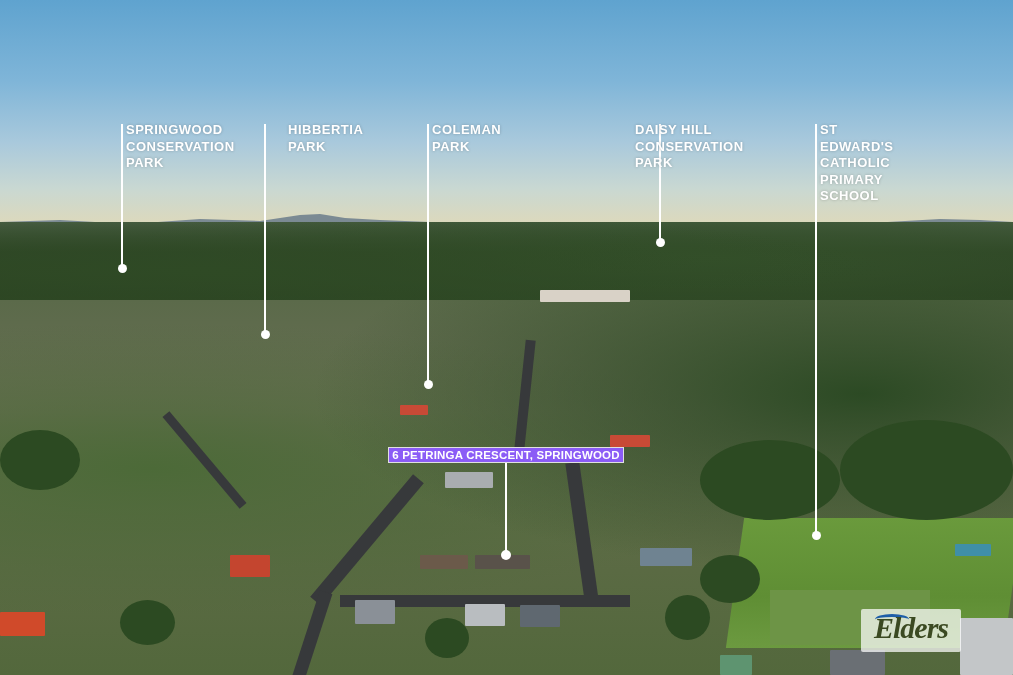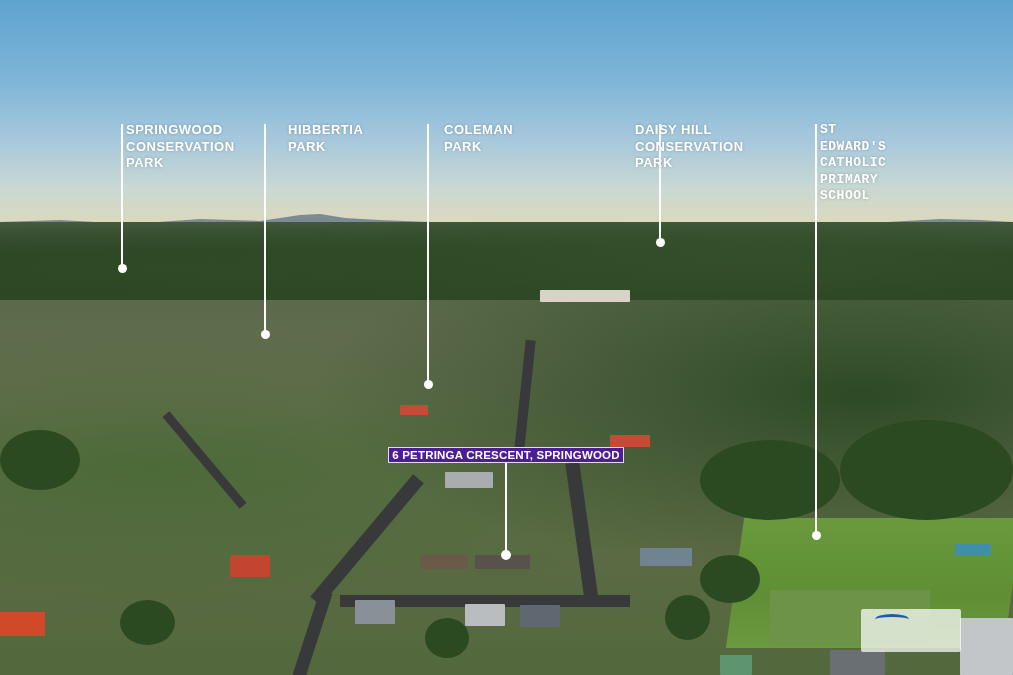--- a/index.html
+++ b/index.html
@@ -22,21 +22,21 @@
     background:linear-gradient(180deg,#6a9a3c 0%,#5f8e34 60%,#6c9a40 100%); transform:skewX(-8deg); }
   .field2 { position:absolute; left:770px; top:590px; width:160px; height:55px; background:#6d9446; }
   .road { position:absolute; background:#37393b; }
   .house { position:absolute; border-radius:1px; }
   .tree { position:absolute; border-radius:50%; background:#2c4a22; }
   .labels-layer { position:absolute; left:0; top:0; width:1013px; height:675px; }
   .poi { position:absolute; }
   .poi-line { position:absolute; width:2px; background:#ffffff; }
   .poi-dot { position:absolute; width:9px; height:9px; border-radius:50%; background:#ffffff; }
   .poi-label { position:absolute; color:#ffffff; font-weight:bold; font-size:13px; line-height:16.5px; letter-spacing:0.5px; white-space:pre-line; text-shadow:0 0 3px rgba(0,0,0,0.25); }
-  .address-tag { position:absolute; left:388px; top:447px; width:236px; height:16px; background:#4c1d95; border:1px solid #e0e0e0; box-sizing:border-box; color:#ffffff; font-weight:bold; font-size:11.5px; line-height:14px; text-align:center; letter-spacing:0.2px; }
+  .address-tag { position:absolute; left:388px; top:447px; width:236px; height:16px; background:#8b5cf6; border:1px solid #e0e0e0; box-sizing:border-box; color:#ffffff; font-weight:bold; font-size:11.5px; line-height:14px; text-align:center; letter-spacing:0.2px; }
   .address-line { position:absolute; left:505px; top:463px; width:2px; height:88px; background:#ffffff; }
   .address-dot { position:absolute; left:501px; top:550px; width:10px; height:10px; border-radius:50%; background:#ffffff; }
   .logo { position:absolute; left:861px; top:609px; width:100px; height:43px; background:rgba(255,255,255,0.72); border-radius:2px; }
   .logo-text { position:absolute; left:0; top:2px; width:100px; text-align:center; font-family:"Liberation Serif", serif; font-style:italic; font-weight:bold; font-size:30px; color:#3b4a22; letter-spacing:-1px; }
   .logo-swoosh { position:absolute; left:14px; top:5px; width:34px; height:8px; border-top:3px solid #1e5ea8; border-radius:50% 50% 0 0; }
 </style>
 </head>
 <body>
 
 <div class="scene">
@@ -95,40 +95,41 @@
   <div class="poi">
     <div class="poi-line" style="left:264px;top:124px;height:208px;"></div>
     <div class="poi-dot" style="left:261px;top:330px;"></div>
     <div class="poi-label" style="left:269px;top:122px;margin-left:19px;">HIBBERTIA
 PARK</div>
   </div>
 
   <div class="poi">
     <div class="poi-line" style="left:427px;top:124px;height:258px;"></div>
     <div class="poi-dot" style="left:424px;top:380px;"></div>
-    <div class="poi-label" style="left:432px;top:122px;margin-left:12px;">COLEMAN
+    <div class="poi-label" style="left:432px;top:122px;">COLEMAN
 PARK</div>
   </div>
 
   <div class="poi">
     <div class="poi-line" style="left:659px;top:124px;height:115px;"></div>
     <div class="poi-dot" style="left:656px;top:238px;"></div>
     <div class="poi-label" style="left:635px;top:122px;">DAISY HILL
 CONSERVATION
 PARK</div>
   </div>
 
   <div class="poi">
     <div class="poi-line" style="left:815px;top:124px;height:408px;"></div>
     <div class="poi-dot" style="left:812px;top:531px;"></div>
-    <div class="poi-label" style="left:820px;top:122px;font-family:Liberation Mono, monospace;">ST EDWARD'S
+    <div class="poi-label" style="left:820px;top:122px;">ST EDWARD'S
 CATHOLIC PRIMARY
 SCHOOL</div>
   </div>
 
   <div class="address-tag">6 PETRINGA CRESCENT, SPRINGWOOD</div>
   <div class="address-line"></div>
   <div class="address-dot"></div>
 
   <div class="logo">
     <div class="logo-swoosh"></div>
+    <div class="logo-text">Elders</div>
   </div>
 </div>
 
 </body></html>

